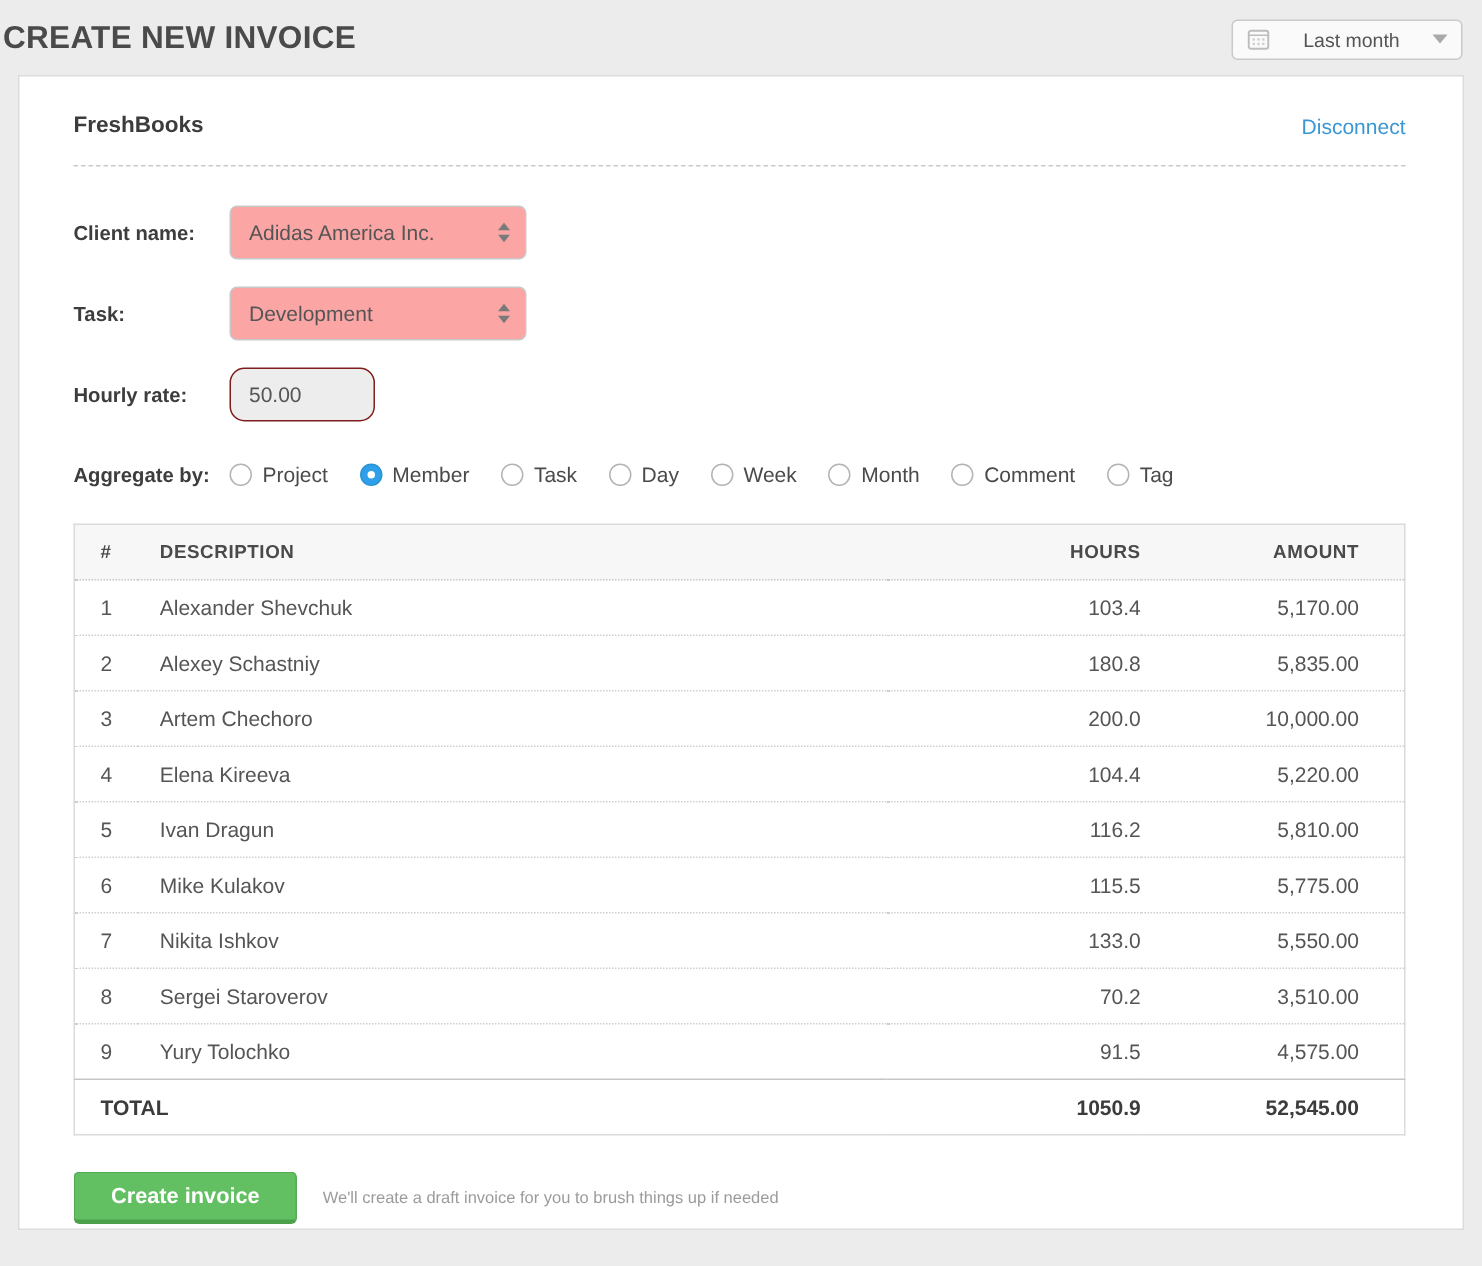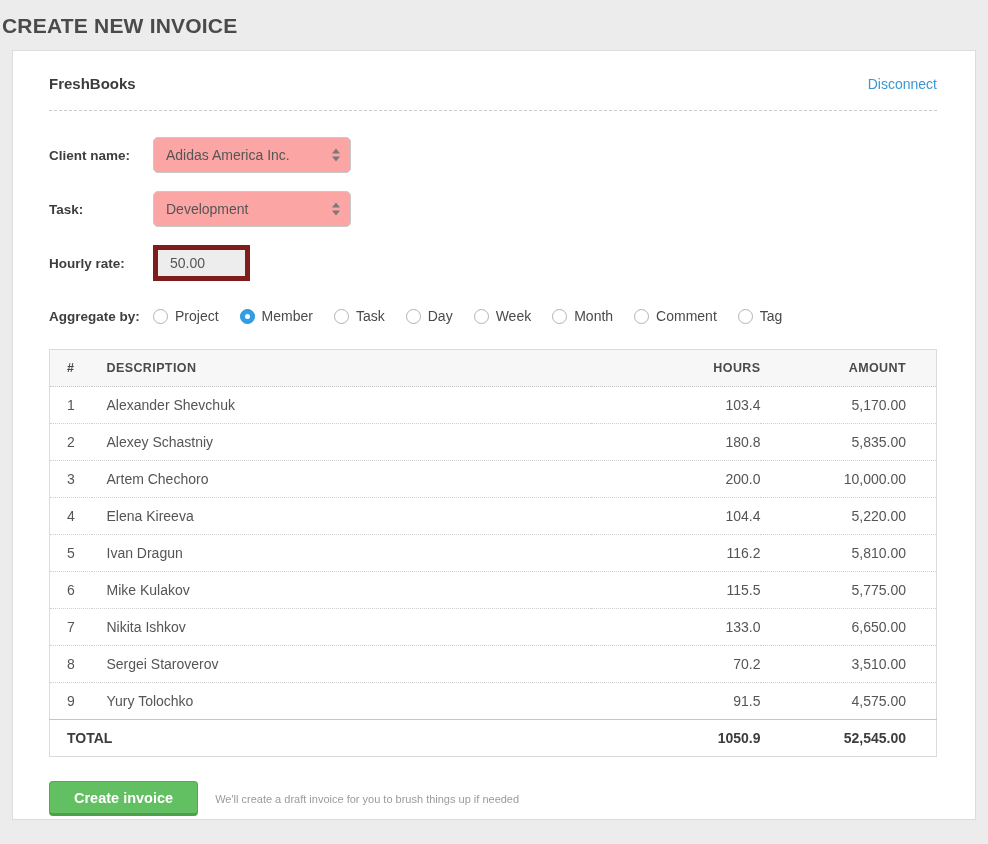--- a/index.html
+++ b/index.html
@@ -62,21 +62,21 @@
   .select-arrows {
     position: absolute; right: 10px; top: 50%; transform: translateY(-50%);
     display: flex; flex-direction: column; align-items: center; gap: 3px;
   }
   .select-arrows i { display: block; width: 0; height: 0;
     border-left: 4px solid transparent; border-right: 4px solid transparent; }
   .select-arrows .up { border-bottom: 5px solid #7a7a7a; }
   .select-arrows .dn { border-top: 5px solid #7a7a7a; }
   .rate-input {
     width: 97px; height: 36px;
-    background: #ededed; border: 5px solid #7f1d1d; border-radius: 0;
+    background: #ededed; border: 1px solid #7f1d1d; border-radius: 10px;
     padding: 0 12px; font-size: 14px; color: #555;
     font-family: "Liberation Sans", sans-serif;
   }
   
   .radio-row { display: flex; align-items: center; margin-bottom: 25px; margin-top: 27px; }
   .radio-group { display: flex; align-items: center; }
   .radio-option { display: flex; align-items: center; margin-right: 21px; cursor: pointer; }
   .radio {
     width: 15px; height: 15px; border-radius: 50%;
     border: 1px solid #b3b3b3; background: #fff; margin-right: 7px;
@@ -120,20 +120,38 @@
     border-radius: 4px; font-size: 14.5px; font-weight: bold;
     font-family: "Liberation Sans", sans-serif; cursor: pointer;
   }
   .helper-text { margin-left: 17px; font-size: 11px; color: #9b9b9b; }
 </style>
 </head>
 <body>
 
 <div class="topbar">
   <h1 class="page-title">CREATE NEW INVOICE</h1>
+  <div class="period-select">
+    <span class="cal">
+      <svg width="16" height="16" viewBox="0 0 16 16">
+        <rect x="1.5" y="2.5" width="13" height="12" rx="1.5" fill="none" stroke="#bdbdbd" stroke-width="1.3"></rect>
+        <line x1="1.5" y1="5.5" x2="14.5" y2="5.5" stroke="#bdbdbd" stroke-width="1.1"></line>
+        <g fill="#cfcfcf">
+          <rect x="4" y="7.5" width="1.6" height="1.6"></rect>
+            <rect x="7.2" y="7.5" width="1.6" height="1.6"></rect>
+            <rect x="10.4" y="7.5" width="1.6" height="1.6"></rect>
+          <rect x="4" y="10.5" width="1.6" height="1.6"></rect>
+            <rect x="7.2" y="10.5" width="1.6" height="1.6"></rect>
+            <rect x="10.4" y="10.5" width="1.6" height="1.6"></rect>
+        </g>
+      </svg>
+    </span>
+    <span class="period-label">Last month</span>
+    <span class="caret-down"></span>
+  </div>
 </div>
 
 <div class="card">
 
   <div class="connection-row">
     <span class="service-name">FreshBooks</span>
     <a class="disconnect">Disconnect</a>
   </div>
 
   <div class="form-area">
@@ -246,21 +264,21 @@
           <tr>
             <td class="col-num">6</td>
             <td class="col-desc">Mike Kulakov</td>
             <td class="col-hours">115.5</td>
             <td class="col-amount">5,775.00</td>
           </tr>
           <tr>
             <td class="col-num">7</td>
             <td class="col-desc">Nikita Ishkov</td>
             <td class="col-hours">133.0</td>
-            <td class="col-amount">6,650.00</td>
+            <td class="col-amount">5,550.00</td>
           </tr>
           <tr>
             <td class="col-num">8</td>
             <td class="col-desc">Sergei Staroverov</td>
             <td class="col-hours">70.2</td>
             <td class="col-amount">3,510.00</td>
           </tr>
           <tr>
             <td class="col-num">9</td>
             <td class="col-desc">Yury Tolochko</td>

